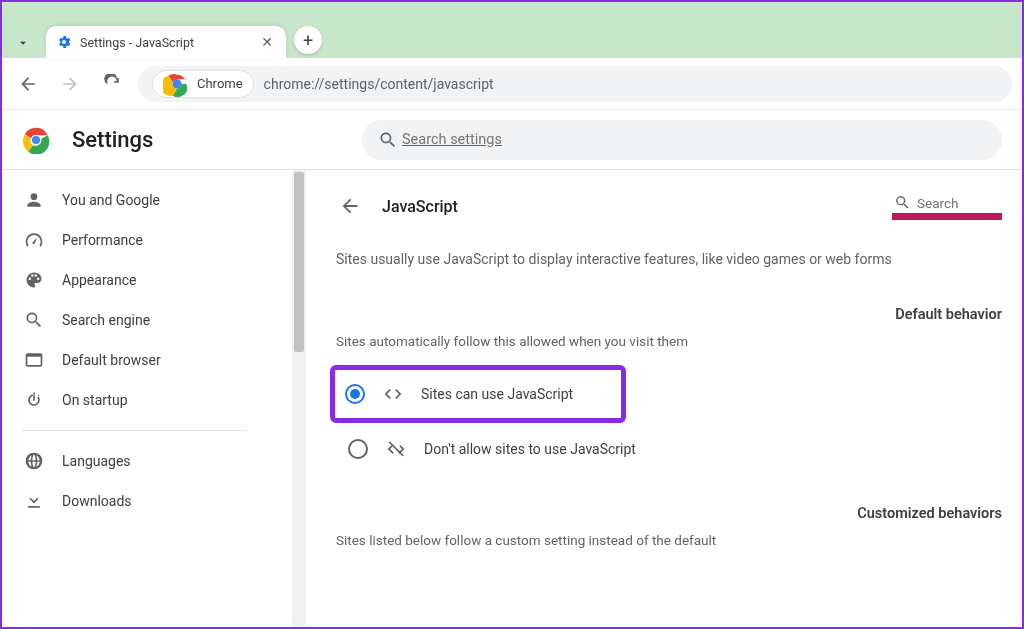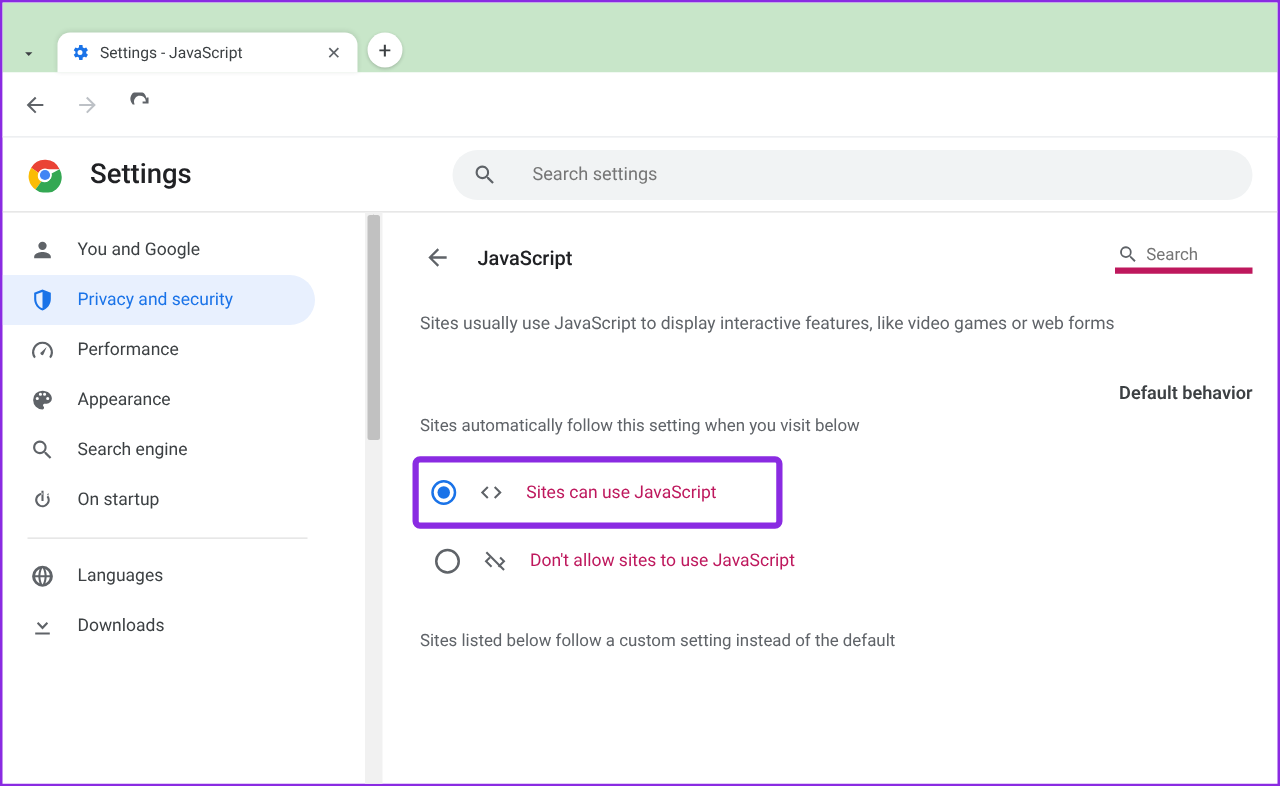--- a/index.html
+++ b/index.html
@@ -19,21 +19,21 @@
   .nav-btn { width:32px; height:32px; display:flex; align-items:center; justify-content:center; color:#5f6368; border-radius:50%; cursor:pointer;}
   .nav-btn.disabled { color:#bdc1c6; cursor:default;}
   .omnibox { flex:1; max-width: 880px; height:36px; background:#f1f3f4; border-radius:18px; display:flex; align-items:center; padding:0 14px; gap:10px; }
   .omni-chip { background:#fff; border-radius: 14px; height:28px; display:flex; align-items:center; padding:0 10px; gap:6px; font-size:13px; color:#3c4043; border:1px solid #e0e0e0;}
   .omni-text { font-size:14px; color:#5f6368; }
 
   
   .settings-header { height:60px; display:flex; align-items:center; padding: 0 20px; gap:22px; border-bottom:1px solid #e0e0e0;}
   .chrome-logo { width:28px; height:28px; }
   .settings-title { font-size:22px; color:#202124; font-weight:500;}
-  .search-settings { margin-left:auto; width:640px; height:40px; background:#f1f3f4; border-radius:20px; display:flex; align-items:center; padding:0 16px; gap:28px; color:#5f6368;}
+  .search-settings { margin-left:auto; width:640px; height:40px; background:#f1f3f4; border-radius:20px; display:flex; align-items:center; padding:0 16px; gap:4px; color:#5f6368;text-decoration:underline;}
   .search-settings input { border:none; background:transparent; outline:none; font-size:14.5px; flex:1; color:#202124;}
 
   
   .body { display:flex; height: calc(629px - 40px - 52px - 60px - 4px); }
   .sidebar-wrap { width: 304px; position:relative; border-right: none; }
   .sidebar { width: 264px; height:100%; overflow-y:auto; padding: 10px 0;}
   .sb-track { position:absolute; right:0; top:0; width:14px; height:100%; background:#f1f1f1;}
   .sb-thumb { position:absolute; right:2px; top:2px; width:10px; height:180px; background:#c1c1c1; border-radius:2px;}
   .sb-arrow { position:absolute; right:2px; width:10px; height:10px; display:flex; align-items:center; justify-content:center; font-size:9px; color:#606060;}
   .sb-arrow.up{top:-1px;} .sb-arrow.down{bottom:-1px;}
@@ -42,28 +42,28 @@
   .side-item.active { background:#e8f0fe; color:#1a73e8; }
   .side-item.active svg { color:#1a73e8; }
   .side-item svg { color:#5f6368; flex-shrink:0;}
   .side-sep { height:1px; background:#e0e0e0; margin: 10px 20px;}
 
   
   .content { flex:1; padding: 22px 20px 0 30px; overflow:hidden; position:relative;}
   .content-head { display:flex; align-items:center; gap:18px; margin-bottom: 30px;}
   .back-btn { width:28px; height:28px; display:flex; align-items:center; justify-content:center; cursor:pointer; color:#5f6368;}
   .page-title { font-size:16px; color:#202124; font-weight:500;}
-  .content-search { margin-left:auto; display:flex; align-items:center; gap:6px; border-bottom:5px solid #be185d; padding:2px 2px; width:110px;}
+  .content-search { margin-left:auto; display:flex; align-items:center; gap:6px; border-bottom:7px solid #be185d; padding:2px 2px; width:110px;}
   .content-search input { border:none; outline:none; font-size:13.5px; width:70px; color:#3c4043;}
 
   .desc { font-size:14px; color:#5f6368; margin-bottom: 36px; line-height:1.4; max-width: 620px;}
   .section-title { font-size:14.5px; color:#3c4043; font-weight:600; margin-bottom: 10px; text-align: right;}
   .section-sub { font-size:13.5px; color:#5f6368; margin-bottom: 16px;}
 
-  .radio-row { display:flex; align-items:center; gap:18px; padding: 12px 8px; font-size:14px; color:#be185d;}
+  .radio-row { display:flex; align-items:center; gap:18px; padding: 12px 8px; font-size:14px; color:#404040;}
   .radio-row .ring { width:20px; height:20px; border-radius:50%; border:2px solid #5f6368; display:flex; align-items:center; justify-content:center; flex-shrink:0;}
   .radio-row.selected .ring { border-color:#1a73e8;}
   .radio-row.selected .dot { width:10px; height:10px; border-radius:50%; background:#1a73e8;}
   .radio-row .opt-icon { color:#5f6368; display:flex;}
   .highlight-box { border:5px solid #8a2be2; border-radius:6px; display:inline-flex; padding: 2px 40px 2px 2px; margin-left:-6px; margin-bottom:4px;}
 
   .cust-section { margin-top:34px;}
   .cust-sub { font-size:13.5px; color:#5f6368; margin-top:8px; margin-bottom: 28px;}
   .not-allowed { font-size:13.5px; color:#5f6368;}
 
@@ -99,20 +99,35 @@
   <div class="nav-btn disabled">
       <svg width="20" height="20" viewBox="0 0 24 24">
         <path fill="currentColor" d="M4 13h12.2l-5.6 5.6L12 20l8-8-8-8-1.4 1.4L16.2 11H4z"></path>
       </svg>
     </div>
   <div class="nav-btn">
       <svg width="19" height="19" viewBox="0 0 24 24">
         <path fill="currentColor" d="M17.65 6.35A8 8 0 104 12h2a6 6 0 1111.3-3H14v2h6V5h-2z"></path>
       </svg>
     </div>
+  <div class="omnibox">
+    <div class="omni-chip">
+      <svg class="chrome-logo" width="16" height="16" viewBox="0 0 48 48">
+          <circle cx="24" cy="24" r="22" fill="#fff"></circle>
+          <path fill="#EA4335" d="M24 8a16 16 0 0113.9 8H24a8 8 0 00-7.3 4.7L9.4 10A16 16 0 0124 8z"></path>
+          <path fill="#4285F4" d="M24 16a8 8 0 110 16 8 8 0 010-16z"></path>
+          <path fill="#34A853" d="M31.3 27.3A8 8 0 0124 32l-7.1 12A16 16 0 0040 24H31.3z" transform="rotate(0 24 24)"></path>
+          <path fill="#FBBC05" d="M16.7 20.7L9.4 10A16 16 0 0016.9 44l7.1-12a8 8 0 01-7.3-11.3z"></path>
+          <circle cx="24" cy="24" r="6.5" fill="#4285F4"></circle>
+          <circle cx="24" cy="24" r="5" fill="#fff" opacity="0"></circle>
+        </svg>
+      <span>Chrome</span>
+    </div>
+    <span class="omni-text">chrome://settings/content/javascript</span>
+  </div>
 </div>
 
 <div class="settings-header">
   <svg class="chrome-logo" width="28" height="28" viewBox="0 0 48 48">
     <circle cx="24" cy="24" r="22" fill="#fff"></circle>
     <path fill="#EA4335" d="M5 14 A22 22 0 0 1 44 16 L24 16 A10 10 0 0 0 15 21 Z"></path>
     <path fill="#FBBC05" d="M5 14 L15 21 A10 10 0 0 0 19 33 L11 44 A22 22 0 0 1 5 14 Z" transform="rotate(0)"></path>
     <path fill="#34A853" d="M44 16 A22 22 0 0 1 11 44 L19 33 A10 10 0 0 0 33 22 Z" transform="rotate(0)"></path>
     <circle cx="24" cy="24" r="9" fill="#fff"></circle>
       <circle cx="24" cy="24" r="7" fill="#4285F4"></circle>
@@ -128,43 +143,43 @@
 
 <div class="body">
   <div class="sidebar-wrap">
     <div class="sidebar">
       <div class="side-item">
         <svg width="20" height="20" viewBox="0 0 24 24">
             <path fill="currentColor" d="M12 12a4 4 0 100-8 4 4 0 000 8zm0 2c-3 0-8 1.5-8 4.5V20h16v-1.5c0-3-5-4.5-8-4.5z"></path>
           </svg>
         <span>You and Google</span>
       </div>
-      <div class="side-item active">
-        <svg width="20" height="20" viewBox="0 0 24 24">
-            <path fill="currentColor" d="M12 2L4 5v6c0 5 3.4 9.7 8 11 4.6-1.3 8-6 8-11V5l-8-3zm0 2.2V20c-3.5-1.2-6-5-6-9V6.4l6-2.2z"></path>
-          </svg>
-        <span>Privacy and security</span>
-      </div>
       <div class="side-item">
         <svg width="20" height="20" viewBox="0 0 24 24">
             <path fill="currentColor" d="M12 4a10 10 0 00-8 16l1.5-1.3A8 8 0 1118.5 18.7L20 20A10 10 0 0012 4zm4 5l-5 5a1.5 1.5 0 102 2z"></path>
           </svg>
         <span>Performance</span>
       </div>
       <div class="side-item">
         <svg width="20" height="20" viewBox="0 0 24 24">
             <path fill="currentColor" d="M12 3a9 9 0 000 18c1 0 1.5-.8 1.5-1.5 0-.5-.2-.9-.5-1.2-.3-.3-.5-.7-.5-1.3 0-1 .8-1.5 1.5-1.5H16a5 5 0 005-5c0-4-4-7.5-9-7.5zM7 12a1.5 1.5 0 110-3 1.5 1.5 0 010 3zm3-4a1.5 1.5 0 110-3 1.5 1.5 0 010 3zm4 0a1.5 1.5 0 110-3 1.5 1.5 0 010 3zm3 4a1.5 1.5 0 110-3 1.5 1.5 0 010 3z"></path>
           </svg>
         <span>Appearance</span>
       </div>
       <div class="side-item">
         <svg width="20" height="20" viewBox="0 0 24 24">
             <path fill="currentColor" d="M15.5 14h-.8l-.3-.3a6.5 6.5 0 10-.7.7l.3.3v.8l5 5 1.5-1.5-5-5zM9.5 14a4.5 4.5 0 110-9 4.5 4.5 0 010 9z"></path>
           </svg>
         <span>Search engine</span>
+      </div>
+      <div class="side-item">
+        <svg width="20" height="20" viewBox="0 0 24 24">
+            <path fill="currentColor" d="M4 4h16a2 2 0 012 2v12a2 2 0 01-2 2H4a2 2 0 01-2-2V6a2 2 0 012-2zm0 4v10h16V8H4z"></path>
+          </svg>
+        <span>Default browser</span>
       </div>
       <div class="side-item">
         <svg width="20" height="20" viewBox="0 0 24 24">
             <path fill="currentColor" d="M13 3h-2v10h2V3zm4.8 2.2l-1.4 1.4A7 7 0 1112 5v2a5 5 0 104 2l1.8-1.8z"></path>
           </svg>
         <span>On startup</span>
       </div>
       <div class="side-sep"></div>
       <div class="side-item">
         <svg width="20" height="20" viewBox="0 0 24 24">
@@ -198,21 +213,21 @@
         <svg width="17" height="17" viewBox="0 0 24 24">
             <path fill="#5f6368" d="M15.5 14h-.8l-.3-.3a6.5 6.5 0 10-.7.7l.3.3v.8l5 5 1.5-1.5-5-5zM9.5 14a4.5 4.5 0 110-9 4.5 4.5 0 010 9z"></path>
           </svg>
         <input placeholder="Search" style="">
       </div>
     </div>
 
     <div class="desc">Sites usually use JavaScript to display interactive features, like video games or web forms</div>
 
     <div class="section-title">Default behavior</div>
-    <div class="section-sub">Sites automatically follow this setting when you visit below</div>
+    <div class="section-sub">Sites automatically follow this allowed when you visit them</div>
 
     <div class="highlight-box">
       <div class="radio-row selected">
         <span class="ring">
             <span class="dot"></span>
           </span>
         <span class="opt-icon">
             <svg width="20" height="20" viewBox="0 0 24 24">
               <path fill="currentColor" d="M9.4 16.6L4.8 12l4.6-4.6L8 6l-6 6 6 6 1.4-1.4zm5.2 0L19.2 12l-4.6-4.6L16 6l6 6-6 6-1.4-1.4z"></path>
             </svg>
@@ -225,16 +240,17 @@
       <span class="ring"></span>
       <span class="opt-icon">
           <svg width="20" height="20" viewBox="0 0 24 24">
             <path fill="currentColor" d="M9.4 16.6L4.8 12l3-3-1.4-1.4L2 12l6 6 1.4-1.4zM19.2 12l-4.6 4.6L16 18l6-6-4.4-4.4-1.4 1.4L19.2 12zM3 4l17 17 1.4-1.4L4.4 2.6 3 4z"></path>
           </svg>
         </span>
       <span>Don't allow sites to use JavaScript</span>
     </div>
 
     <div class="cust-section">
+      <div class="section-title">Customized behaviors</div>
       <div class="cust-sub">Sites listed below follow a custom setting instead of the default</div>
     </div>
   </div>
 </div>
 
 </body></html>

